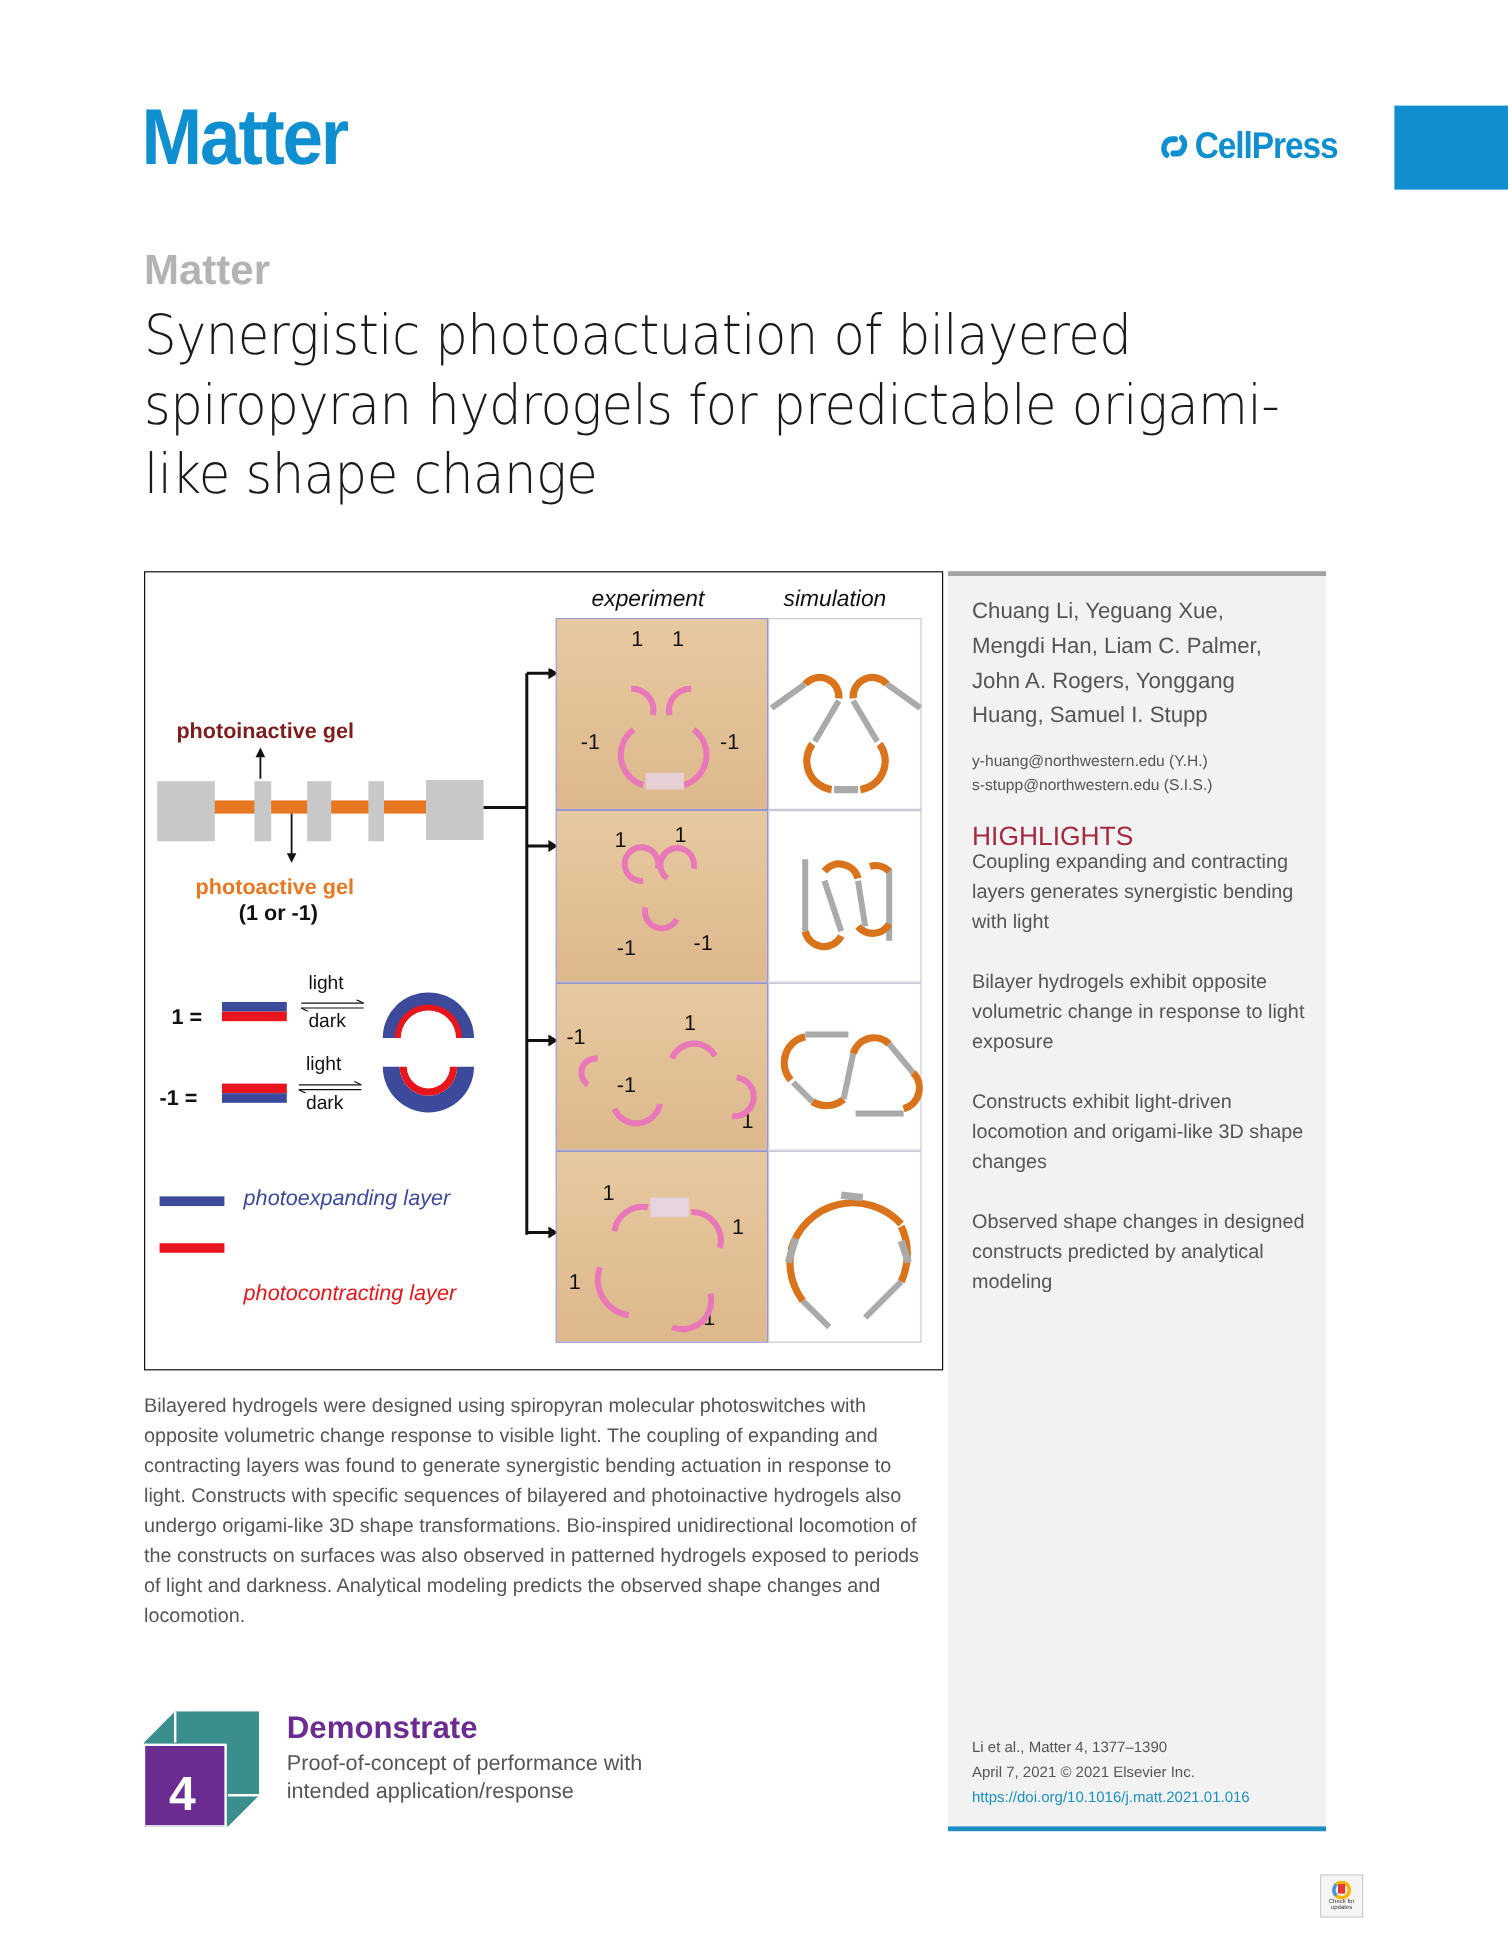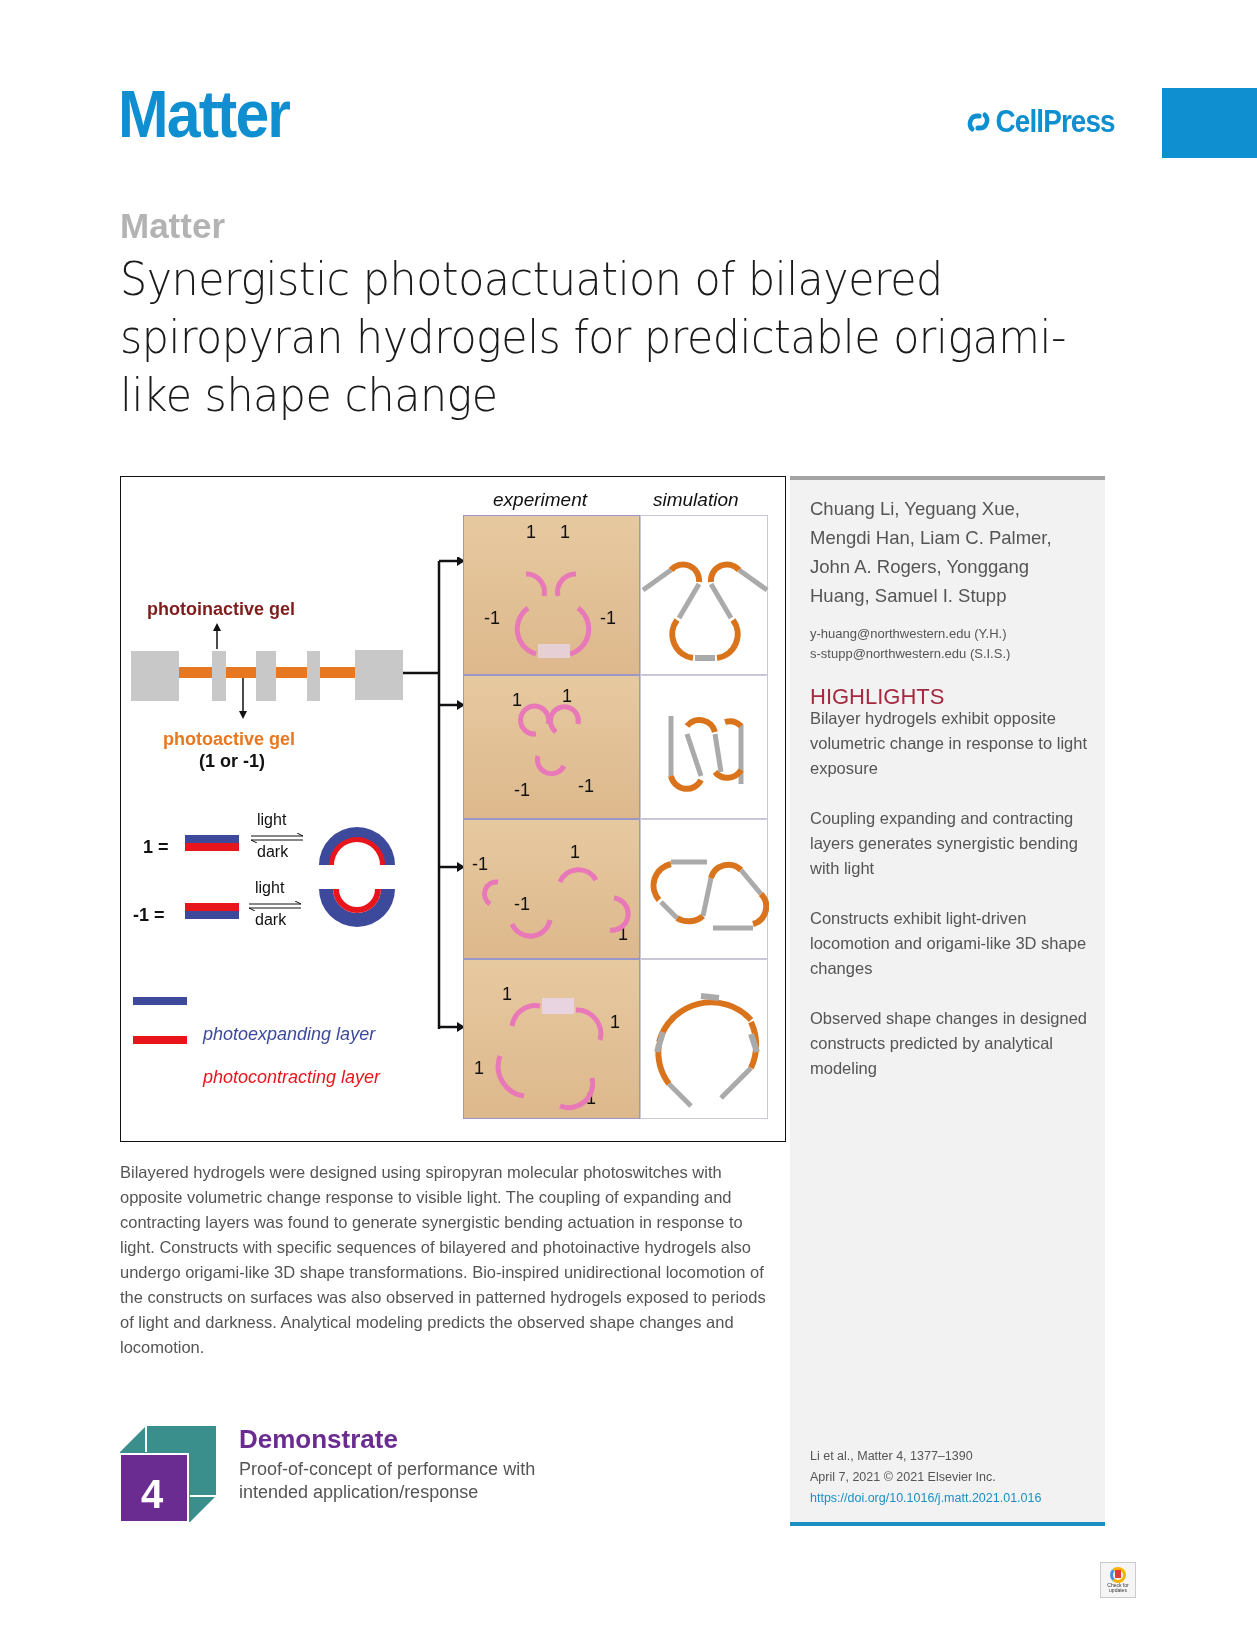--- a/index.html
+++ b/index.html
@@ -100,21 +100,21 @@
       <polyline points="48,0 54,3" stroke="#111" fill="none"></polyline>
     <line x1="2" y1="7" x2="54" y2="7" stroke="#111"></line>
       <polyline points="2,7 8,10" stroke="#111" fill="none"></polyline>
   </svg>
   <svg class="fig-lbl" style="left:196px;top:410px;" width="80" height="50">
     <path d="M2 2 A38 38 0 0 0 78 2 L64 2 A24 24 0 0 1 16 2 Z" fill="#3d4a9c"></path>
     <path d="M16 2 A24 24 0 0 0 64 2 L58 2 A18 18 0 0 1 22 2 Z" fill="#e8161c"></path>
   </svg>
 
   <div class="fig-lbl" style="left:12px;top:520px;width:54px;height:8px;background:#3d4a9c;"></div>
-  <div class="fig-lbl" style="left:82px;top:511px;font-size:18px;font-style:italic;color:#3d4a9c;margin-top:36px;">photoexpanding layer</div>
+  <div class="fig-lbl" style="left:82px;top:511px;font-size:18px;font-style:italic;color:#3d4a9c;">photoexpanding layer</div>
   <div class="fig-lbl" style="left:12px;top:559px;width:54px;height:8px;background:#e8161c;"></div>
   <div class="fig-lbl" style="left:82px;top:550px;font-size:18px;font-style:italic;color:#e8161c;margin-top:40px;">photocontracting layer</div>
 
   <svg class="fig-lbl" style="left:300px;top:80px;" width="46" height="480">
     <line x1="18" y10="0" y1="4" x2="18" y2="472" stroke="#111" stroke-width="2.5"></line>
     <line x1="18" y1="4" x2="40" y2="4" stroke="#111" stroke-width="2.5"></line>
       <polygon points="36,-1 44,4 36,9" fill="#111"></polygon>
     <line x1="18" y1="148" x2="40" y2="148" stroke="#111" stroke-width="2.5"></line>
       <polygon points="36,143 44,148 36,153" fill="#111"></polygon>
     <line x1="18" y1="310" x2="40" y2="310" stroke="#111" stroke-width="2.5"></line>
@@ -233,22 +233,22 @@
     <div>Mengdi Han, Liam C. Palmer,</div>
     <div>John A. Rogers, Yonggang</div>
     <div>Huang, Samuel I. Stupp</div>
   </div>
   <div class="abs emails">
     <div>y-huang@northwestern.edu (Y.H.)</div>
     <div>s-stupp@northwestern.edu (S.I.S.)</div>
   </div>
   <div class="abs hl-head">HIGHLIGHTS</div>
   <div class="abs hl-list">
+    <div class="item">Coupling expanding and contracting layers generates synergistic bending with light</div>
     <div class="item">Bilayer hydrogels exhibit opposite volumetric change in response to light exposure</div>
-    <div class="item">Coupling expanding and contracting layers generates synergistic bending with light</div>
     <div class="item">Constructs exhibit light-driven locomotion and origami-like 3D shape changes</div>
     <div class="item">Observed shape changes in designed constructs predicted by analytical modeling</div>
   </div>
   <div class="abs citation">
     <div>Li et al., Matter 4, 1377–1390</div>
     <div>April 7, 2021 © 2021 Elsevier Inc.</div>
     <div class="doi">https://doi.org/10.1016/j.matt.2021.01.016</div>
   </div>
 </div>
 

